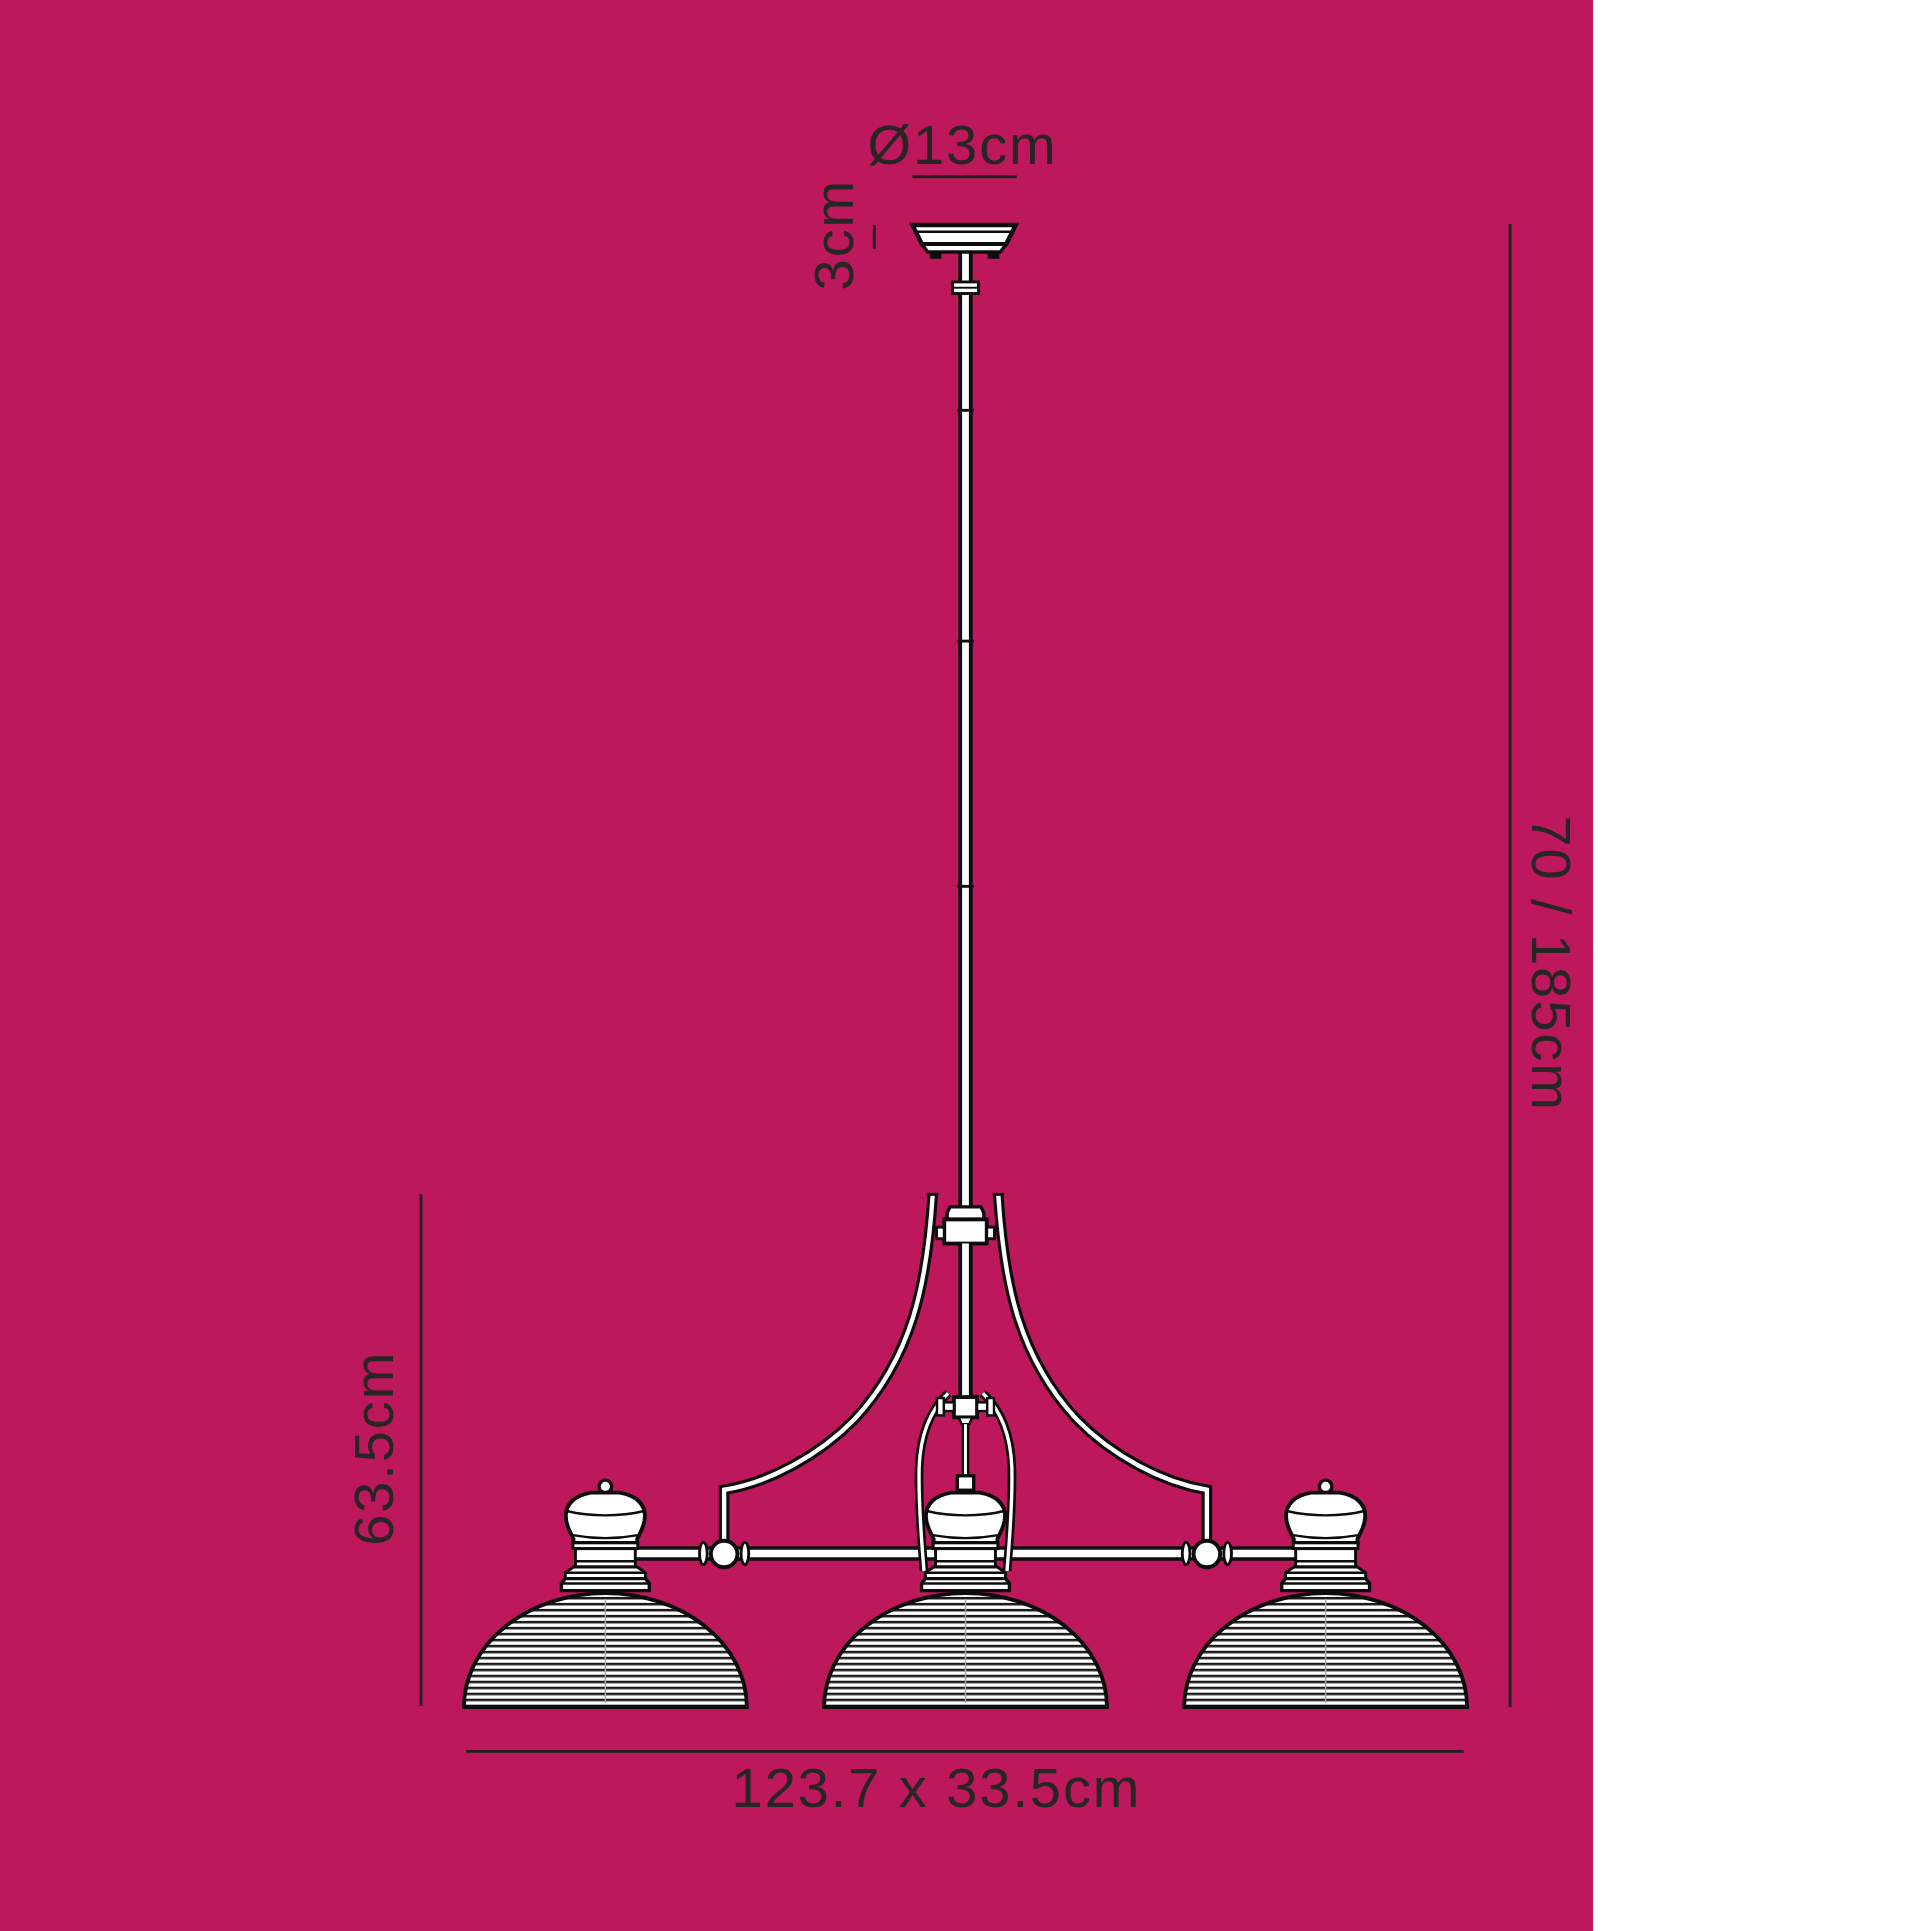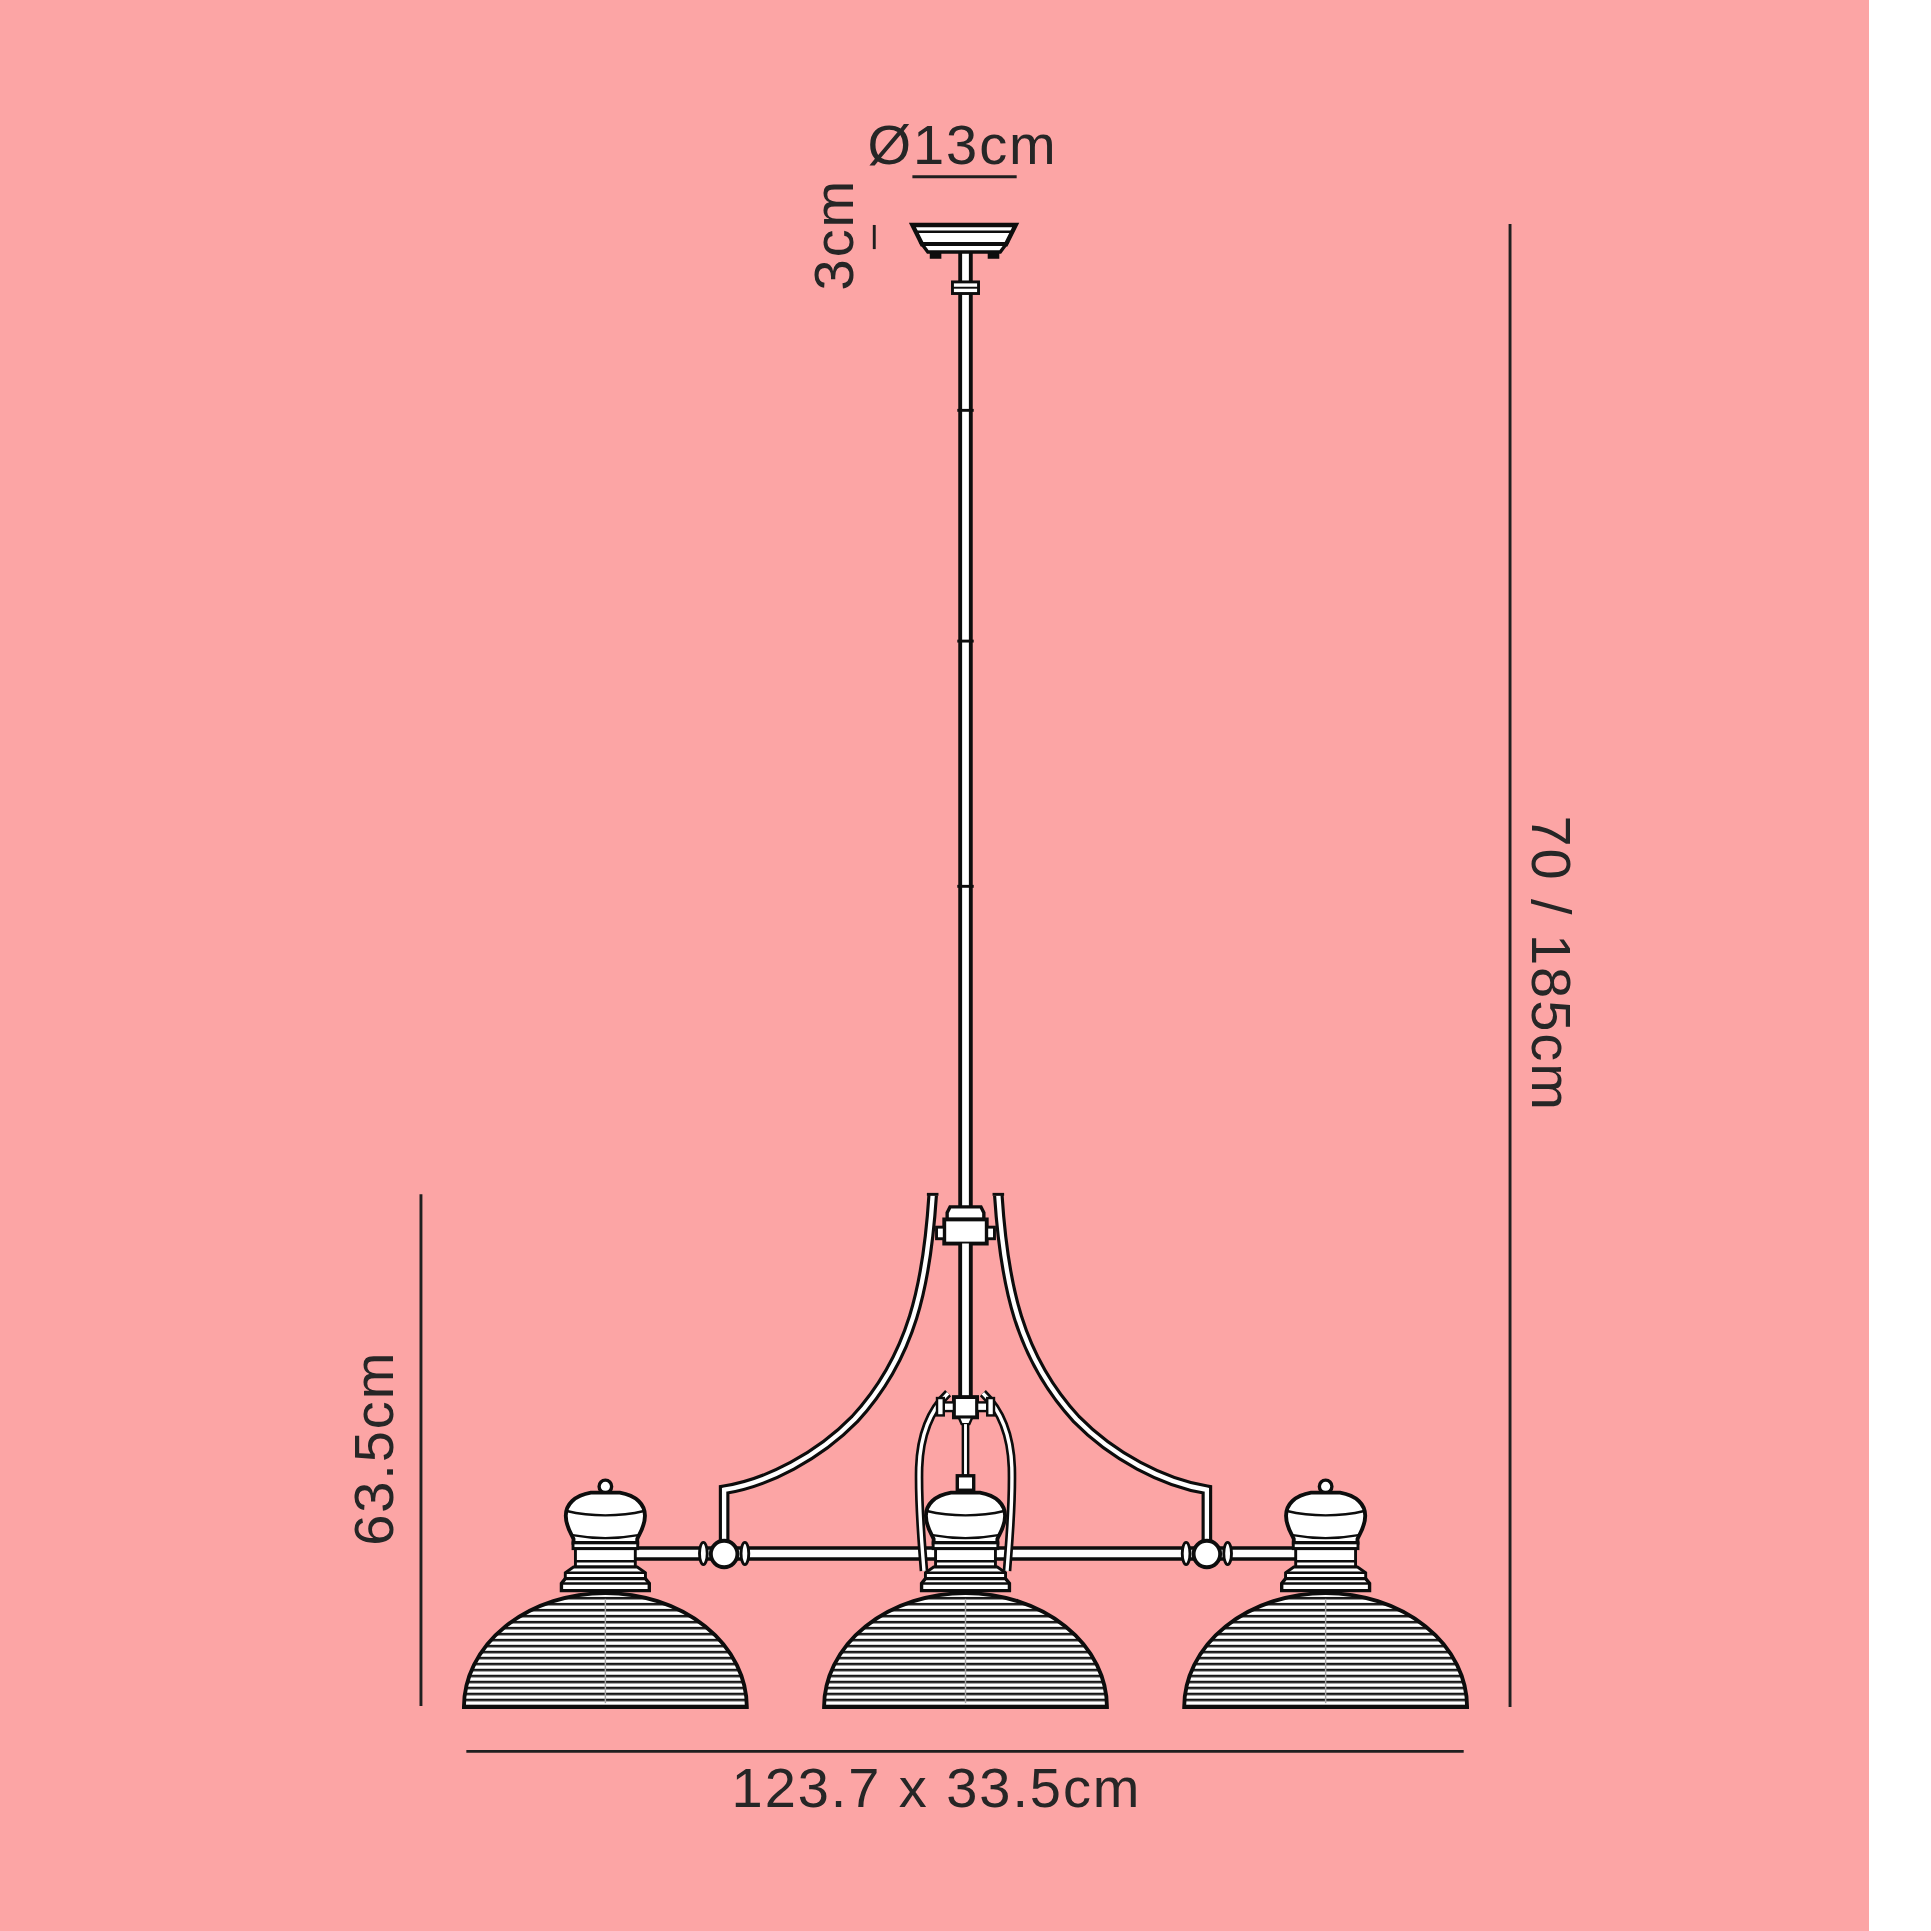--- a/index.html
+++ b/index.html
@@ -1,16 +1,16 @@
 <!DOCTYPE html>
 <html><head>
 <meta charset="utf-8">
 <style>
   html,body{margin:0;padding:0;background:#fff;}
-  .stage{width:1869px;height:1931px;background:#fca5a5;position:relative;overflow:hidden;}
+  .stage{width:1593px;height:1931px;background:#be185d;position:relative;overflow:hidden;}
   svg{display:block;}
   text.dim{
     font-family:"Liberation Sans","DejaVu Sans",sans-serif;
     font-size:58px;
     letter-spacing:2px;
     fill:#262626;
   }
 </style>
 </head>
 <body>

